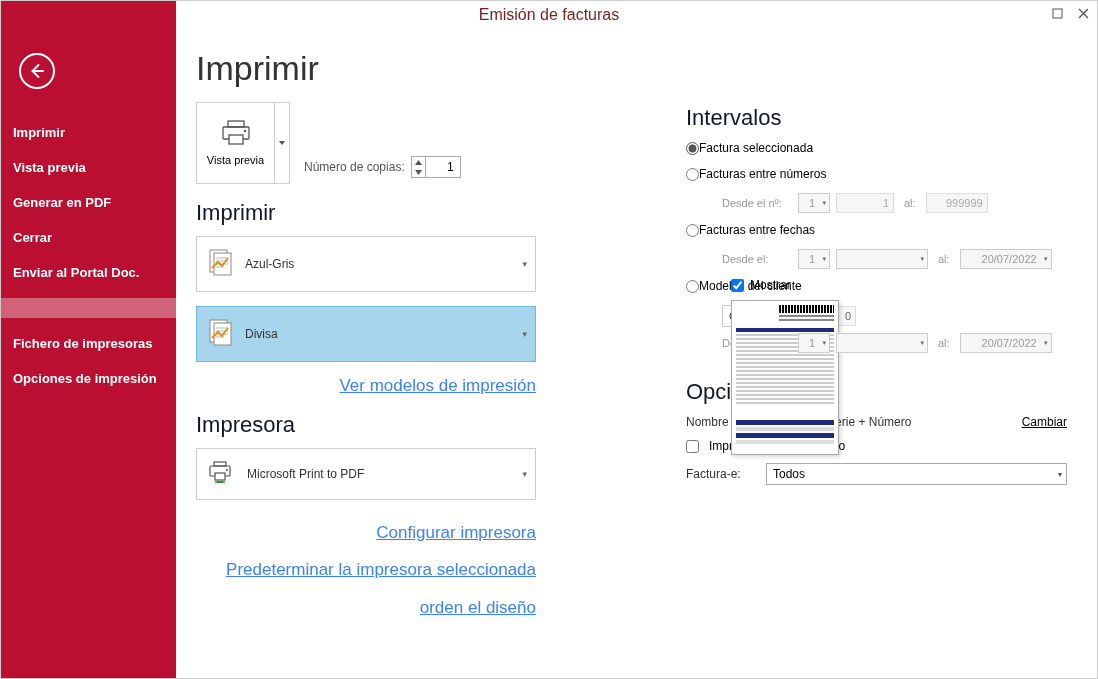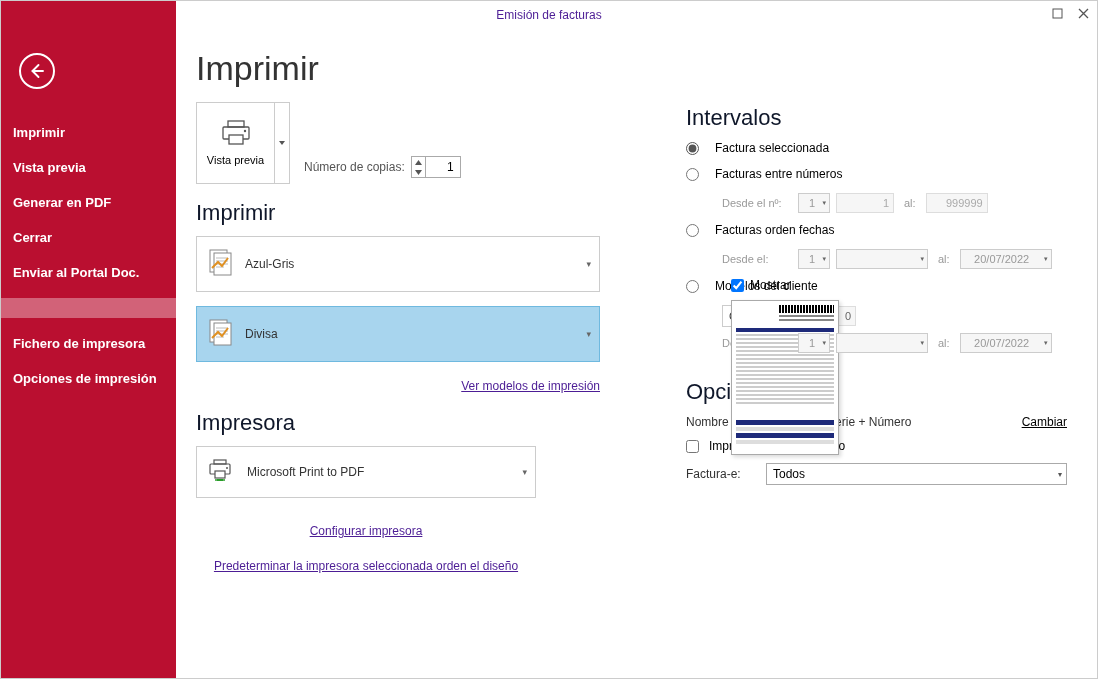--- a/index.html
+++ b/index.html
@@ -1,20 +1,20 @@
 <!DOCTYPE html>
 <html><head>
 <meta charset="utf-8">
 <style>
 * { box-sizing: border-box; margin: 0; padding: 0; font-family: "Segoe UI", Tahoma, sans-serif; }
 body { width: 1098px; height: 679px; background: #fff; border: 1px solid #ccc; overflow: hidden; position: relative; }
 
 
 .title-bar { height: 28px; display: flex; align-items: center; justify-content: center; position: relative; }
-.title-bar .title { font-size: 12px; color: #4c1d95; }
+.title-bar .title { font-size: 16px; color: #7f1d1d; }
 .title-bar .win-controls { position: absolute; right: 6px; top: 4px; display: flex; gap: 10px; }
 .title-bar .win-controls span { width: 16px; height: 16px; display: inline-block; text-align: center; }
 .title-bar .win-controls svg { width: 11px; height: 11px; }
 
 
 .sidebar { position: absolute; left: 0; top: 0; bottom: 0; width: 175px; background: #ba0f30; color: #fff; padding-top: 44px; }
 .back-btn { position: absolute; left: 18px; top: 52px; width: 36px; height: 36px; border: 2px solid #fff; border-radius: 50%; display: flex; align-items: center; justify-content: center; cursor: pointer; }
 .back-btn svg { width: 18px; height: 18px; fill: #fff; }
 .sidebar ul { list-style: none; margin-top: 70px; }
 .sidebar li { padding: 10px 12px; font-size: 13px; cursor: pointer; font-weight: 600; }
@@ -44,22 +44,22 @@
 .spinner .spin-btns svg { width: 7px; height: 5px; }
 .spinner input { width: 34px; border: none; text-align: right; font-size: 12px; padding: 0 6px 0 0; outline: none; }
 
 
 .model-item { border: 1px solid #ccc; height: 56px; display: flex; align-items: center; padding: 0 10px; gap: 10px; margin-bottom: 14px; cursor: pointer; position: relative; }
 .model-item.selected { background: #a8d5ee; border-color: #6fb9df; }
 .model-item .name { font-size: 12px; color: #333; }
 .model-item .dd { position: absolute; right: 8px; font-size: 9px; color: #666; }
 
 .link-row { text-align: right; margin-top: 4px; }
-.link-row a, .link-block a { font-size: 12px; color: #4c1d95; text-decoration: underline; cursor: pointer; margin-top: 8px; }
-.link-block { text-align: center; margin-top: 10px; line-height: 2.2; }
+.link-row a, .link-block a { font-size: 17px; color: #3b82f6; text-decoration: underline; cursor: pointer; margin-top: 8px; }
+.link-block { text-align: right; margin-top: 10px; line-height: 2.2; }
 
 
 .preview-col { position: absolute; left: 555px; top: 249px; width: 115px; }
 .chk-row { display: flex; align-items: center; gap: 6px; font-size: 12px; margin-bottom: 8px; }
 .chk-row input { width: 13px; height: 13px; }
 .thumb { border: 1px solid #aaa; width: 108px; height: 155px; padding: 4px; background: #fff; box-shadow: 2px 2px 4px rgba(0,0,0,0.15); }
 .thumb-inner { width: 100%; height: 100%; background: #fff; position: relative; overflow: hidden; }
 .thumb-hdr { height: 20px; display: flex; }
 .thumb-hdr .l { width: 44%; }
 .thumb-hdr .r { flex: 1; display: flex; flex-direction: column; gap: 1px; }
@@ -67,30 +67,30 @@
 .thumb-hdr .r .bt { height: 2px; background: #888; margin-top:1px; }
 .thumb-bar { height: 4px; background: #1e2a7a; margin-top: 3px; }
 .thumb-lines { margin-top: 2px; }
 .thumb-lines .ln { height: 2px; background: #ccc; margin-bottom: 2px; }
 .thumb-foot { position: absolute; bottom: 4px; left: 0; right: 0; }
 .thumb-foot .blk { height: 5px; background: #1e2a7a; margin-bottom: 2px; }
 .thumb-foot .gry { height: 4px; background: #ddd; margin-bottom: 2px; }
 
 
 .sect { margin-bottom: 26px; }
-.radio-row { display: flex; align-items: center; gap: 16px; font-size: 12px; margin-bottom: 12px; }
+.radio-row { display: flex; align-items: center; gap: 0; font-size: 12px; margin-bottom: 12px; }
 .radio-row input[type=radio] { width: 13px; height: 13px; accent-color: #555; }
 .sub-row { display: flex; align-items: center; gap: 6px; font-size: 11px; color: #999; margin: 0 0 10px 36px; }
 .sub-row label { min-width: 70px; }
 .small-sel { border: 1px solid #ccc; background: #f6f6f6; height: 20px; font-size: 11px; padding: 0 14px 0 6px; position: relative; display: inline-flex; align-items: center; min-width: 28px; }
 .small-sel.num { width: 32px; justify-content: flex-end; }
 .small-sel .ar { position: absolute; right: 3px; font-size: 7px; color: #666; }
 .field-ro { border: 1px solid #ddd; background: #f6f6f6; height: 20px; width: 58px; text-align: right; font-size: 11px; padding: 0 4px; display: inline-flex; align-items: center; justify-content: flex-end; color: #aaa; }
 .field-ro.cliente { width: 60px; color: #666; }
-.date-sel { width: 92px; justify-content: center; }
+.date-sel { width: 92px; justify-content: flex-end; }
 .sep-al { color: #999; font-size: 11px; margin: 0 4px; }
 
 .opt-row { display: flex; align-items: center; gap: 10px; font-size: 12px; margin-bottom: 10px; }
 .opt-row .k { color: #333; }
 .opt-row .v { color: #333; }
 .opt-row .link { margin-left: auto; text-decoration: underline; cursor: pointer; }
 .factura-sel { border: 1px solid #aaa; height: 22px; flex: 1; display: flex; align-items: center; padding: 8px 6px; font-size: 12px; position: relative; }
 .factura-sel .ar { position: absolute; right: 4px; font-size: 8px; color: #555; }
 
 
@@ -124,21 +124,21 @@
         <path d="M6 12 H20" stroke="#fff" stroke-width="2.5" stroke-linecap="round"></path>
       </svg>
   </div>
   <ul>
     <li>Imprimir</li>
     <li>Vista previa</li>
     <li>Generar en PDF</li>
     <li>Cerrar</li>
     <li>Enviar al Portal Doc.</li>
     <li class="divider"></li>
-    <li>Fichero de impresora</li>
+    <li>Fichero de impresoras</li>
     <li>Opciones de impresión</li>
   </ul>
 </div>
 
 <div class="main">
   <div class="col-left">
     <h1>Imprimir</h1>
 
     <div class="preview-row">
       <div class="preview-btn">
@@ -174,21 +174,21 @@
                 </svg>
               </span>
           </div>
           <input value="1" style="">
         </div>
       </div>
     </div>
 
     <h2>Imprimir</h2>
 
-    <div style="width:404px">
+    <div style="width:340px">
       <div class="model-item">
         <span class="doc-icon">
           <svg viewBox="0 0 28 28">
               <rect x="3" y="2" width="17" height="22" fill="#fff" stroke="#888"></rect>
               <rect x="7" y="5" width="17" height="22" fill="#fff" stroke="#888"></rect>
               <path d="M9 10 h12 M9 13 h12 M9 16 h12 M9 19 h8" stroke="#bbb"></path>
               <path d="M5 20 L11 14 L15 18 L21 10" stroke="#e09020" stroke-width="2" fill="none"></path>
             </svg>
         </span>
         <span class="name">Azul-Gris</span>
@@ -297,21 +297,21 @@
             <span>1</span>
             <span class="ar">▾</span>
           </span>
         <span class="field-ro">1</span>
         <span class="sep-al">al:</span>
         <span class="field-ro" style="width:62px">999999</span>
       </div>
 
       <label class="radio-row">
         <input type="radio" name="intv" style="">
-        <span>Facturas orden fechas</span>
+        <span>Facturas entre fechas</span>
       </label>
       <div class="sub-row">
         <label>Desde el:</label>
         <span class="small-sel num">
             <span>1</span>
             <span class="ar">▾</span>
           </span>
         <span class="small-sel date-sel">
             <span>&nbsp;</span>
             <span class="ar">▾</span>

